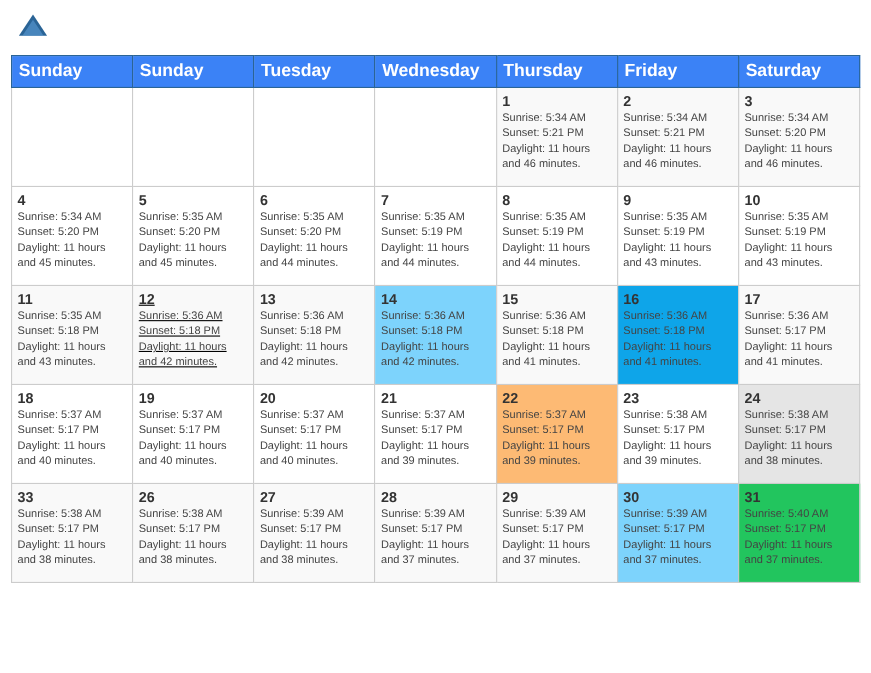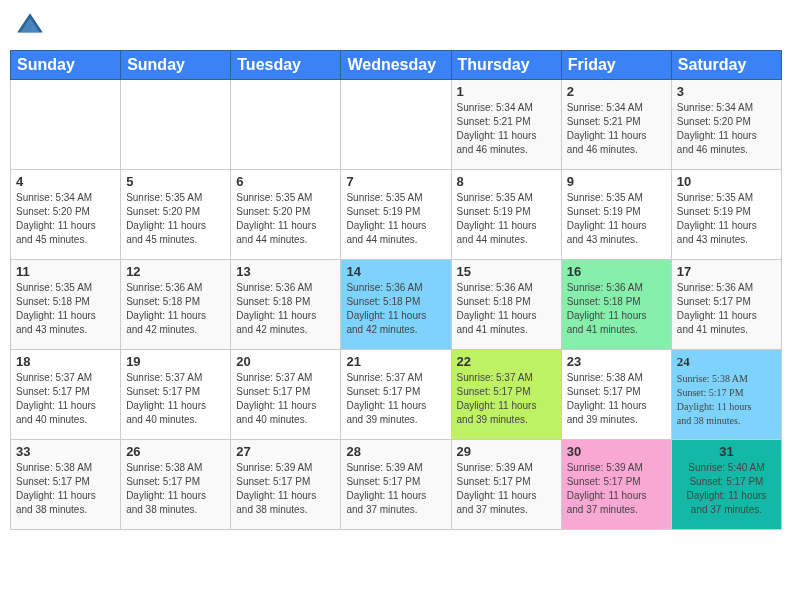--- a/index.html
+++ b/index.html
@@ -178,37 +178,37 @@
         <td style="background-color: rgb(255, 255, 255);">
           <span class="day-number">10</span>
           <div class="day-info">Sunrise: 5:35 AM<br>Sunset: 5:19 PM<br>Daylight: 11 hours<br>and 43 minutes.</div>
         </td>
       </tr>
       <tr class="week-row">
         <td style="background-color: rgb(249, 249, 249);">
           <span class="day-number">11</span>
           <div class="day-info">Sunrise: 5:35 AM<br>Sunset: 5:18 PM<br>Daylight: 11 hours<br>and 43 minutes.</div>
         </td>
-        <td style="background-color: rgb(249, 249, 249);">
+        <td style="background-color: rgb(249, 249, 249); text-decoration: underline;">
           <span class="day-number">12</span>
           <div class="day-info">Sunrise: 5:36 AM<br>Sunset: 5:18 PM<br>Daylight: 11 hours<br>and 42 minutes.</div>
         </td>
         <td style="background-color: rgb(249, 249, 249);">
           <span class="day-number">13</span>
           <div class="day-info">Sunrise: 5:36 AM<br>Sunset: 5:18 PM<br>Daylight: 11 hours<br>and 42 minutes.</div>
         </td>
         <td style="background-color: #7dd3fc;">
           <span class="day-number">14</span>
           <div class="day-info">Sunrise: 5:36 AM<br>Sunset: 5:18 PM<br>Daylight: 11 hours<br>and 42 minutes.</div>
         </td>
         <td style="background-color: rgb(249, 249, 249); margin-left: 39px;">
           <span class="day-number">15</span>
           <div class="day-info">Sunrise: 5:36 AM<br>Sunset: 5:18 PM<br>Daylight: 11 hours<br>and 41 minutes.</div>
         </td>
-        <td style="background-color: #86efac;">
+        <td style="background-color: #0ea5e9;">
           <span class="day-number">16</span>
           <div class="day-info">Sunrise: 5:36 AM<br>Sunset: 5:18 PM<br>Daylight: 11 hours<br>and 41 minutes.</div>
         </td>
         <td style="background-color: rgb(249, 249, 249);">
           <span class="day-number">17</span>
           <div class="day-info">Sunrise: 5:36 AM<br>Sunset: 5:17 PM<br>Daylight: 11 hours<br>and 41 minutes.</div>
         </td>
       </tr>
       <tr class="week-row">
         <td style="background-color: rgb(255, 255, 255);">
@@ -220,29 +220,29 @@
           <div class="day-info">Sunrise: 5:37 AM<br>Sunset: 5:17 PM<br>Daylight: 11 hours<br>and 40 minutes.</div>
         </td>
         <td style="background-color: rgb(255, 255, 255); margin-left: 18px;">
           <span class="day-number">20</span>
           <div class="day-info">Sunrise: 5:37 AM<br>Sunset: 5:17 PM<br>Daylight: 11 hours<br>and 40 minutes.</div>
         </td>
         <td style="background-color: rgb(255, 255, 255);">
           <span class="day-number">21</span>
           <div class="day-info">Sunrise: 5:37 AM<br>Sunset: 5:17 PM<br>Daylight: 11 hours<br>and 39 minutes.</div>
         </td>
-        <td style="background-color: #bef264;">
+        <td style="background-color: #fdba74;">
           <span class="day-number">22</span>
           <div class="day-info">Sunrise: 5:37 AM<br>Sunset: 5:17 PM<br>Daylight: 11 hours<br>and 39 minutes.</div>
         </td>
         <td style="background-color: rgb(255, 255, 255);">
           <span class="day-number">23</span>
           <div class="day-info">Sunrise: 5:38 AM<br>Sunset: 5:17 PM<br>Daylight: 11 hours<br>and 39 minutes.</div>
         </td>
-        <td style="background-color: #7dd3fc; font-family: Liberation Serif, serif;">
+        <td style="background-color: #e5e5e5;">
           <span class="day-number">24</span>
           <div class="day-info">Sunrise: 5:38 AM<br>Sunset: 5:17 PM<br>Daylight: 11 hours<br>and 38 minutes.</div>
         </td>
       </tr>
       <tr class="week-row">
         <td style="background-color: rgb(249, 249, 249);">
           <span class="day-number">33</span>
           <div class="day-info">Sunrise: 5:38 AM<br>Sunset: 5:17 PM<br>Daylight: 11 hours<br>and 38 minutes.</div>
         </td>
         <td style="background-color: rgb(249, 249, 249);">
@@ -254,23 +254,23 @@
           <div class="day-info">Sunrise: 5:39 AM<br>Sunset: 5:17 PM<br>Daylight: 11 hours<br>and 38 minutes.</div>
         </td>
         <td style="background-color: rgb(249, 249, 249);">
           <span class="day-number">28</span>
           <div class="day-info">Sunrise: 5:39 AM<br>Sunset: 5:17 PM<br>Daylight: 11 hours<br>and 37 minutes.</div>
         </td>
         <td style="background-color: rgb(249, 249, 249);">
           <span class="day-number">29</span>
           <div class="day-info">Sunrise: 5:39 AM<br>Sunset: 5:17 PM<br>Daylight: 11 hours<br>and 37 minutes.</div>
         </td>
-        <td style="background-color: #f9a8d4;">
+        <td style="background-color: #7dd3fc;">
           <span class="day-number">30</span>
           <div class="day-info">Sunrise: 5:39 AM<br>Sunset: 5:17 PM<br>Daylight: 11 hours<br>and 37 minutes.</div>
         </td>
-        <td style="background-color: #14b8a6; text-align: center;">
+        <td style="background-color: #22c55e;">
           <span class="day-number">31</span>
           <div class="day-info">Sunrise: 5:40 AM<br>Sunset: 5:17 PM<br>Daylight: 11 hours<br>and 37 minutes.</div>
         </td>
       </tr>
     </tbody>
 </table>
 
 </body></html>

